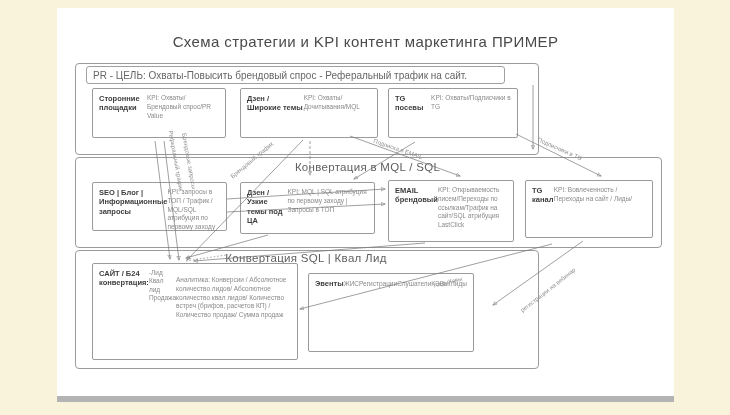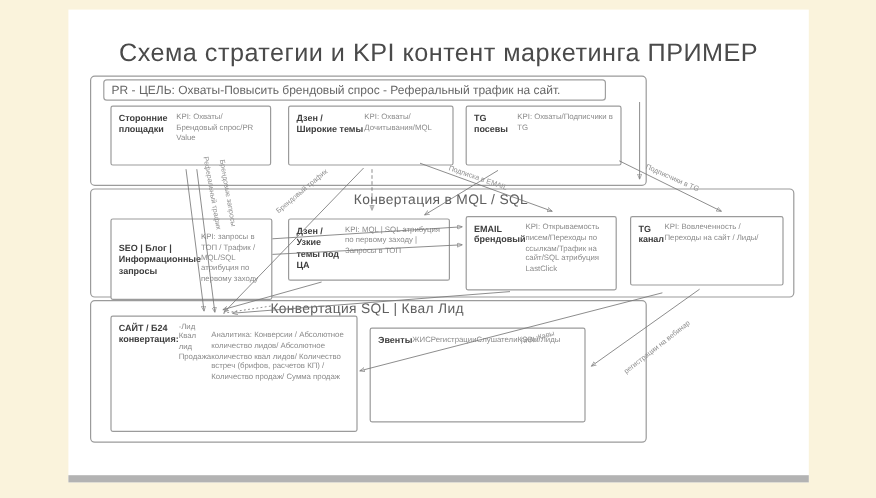--- a/index.html
+++ b/index.html
@@ -7,21 +7,21 @@
     width:730px;height:415px;overflow:hidden;
     background:#faf3dc;
     font-family:"Liberation Sans", sans-serif;
     position:relative;
   }
   .stage{position:absolute;left:0;top:0;width:730px;height:415px;}
   .panel{position:absolute;left:57px;top:8px;width:617px;height:394px;background:#ffffff;}
   .bottom-bar{position:absolute;left:57px;top:396px;width:617px;height:6px;background:#b3b3b3;}
   .title{
     position:absolute;left:57px;top:33px;width:617px;text-align:center;
-    font-size:21px;color:#4a4a4a;font-weight:500;letter-spacing:.4px;
+    font-size:15px;color:#4a4a4a;font-weight:500;letter-spacing:.4px;
   }
   .container{
     position:absolute;border:1px solid #9b9b9b;border-radius:4px;background:transparent;
   }
   .pr-header-box{
     position:absolute;left:86px;top:66px;width:419px;height:18px;
     border:1px solid #a0a0a0;border-radius:3px;background:#fff;
     display:flex;align-items:center;padding-left:6px;box-sizing:border-box;
     font-size:10px;color:#666;white-space:nowrap;
   }
@@ -66,21 +66,21 @@
     <div class="node-kpi">KPI: Охваты/Подписчики в TG</div>
   </div>
   <div class="node" style="left:240px;top:88px;width:138px;height:50px;">
     <div class="node-title">Дзен / Широкие темы</div>
     <div class="node-kpi">KPI: Охваты/Дочитывания/MQL</div>
   </div>
 
   <div class="container" style="left:75px;top:157px;width:585px;height:89px;"></div>
   <div class="section-header" style="left:75px;top:161px;width:585px;">Конвертация в MQL / SQL</div>
 
-  <div class="node" style="left:92px;top:182px;width:135px;height:68px;align-items:center;">
+  <div class="node" style="left:92px;top:182px;width:135px;height:49px;">
     <div class="node-title">SEO | Блог | Информационные запросы</div>
     <div class="node-kpi">KPI: запросы в ТОП / Трафик / MQL/SQL атрибуция по первому заходу</div>
   </div>
   <div class="node" style="left:240px;top:182px;width:135px;height:52px;">
     <div class="node-title">Дзен / Узкие темы под ЦА</div>
     <div class="node-kpi">KPI: MQL | SQL атрибуция по первому заходу | Запросы в ТОП</div>
   </div>
   <div class="node node-static" style="left:388px;top:180px;width:126px;height:62px;">
     <div class="node-title">EMAIL брендовый</div>
     <div class="node-kpi">KPI: Открываемость писем/Переходы по ссылкам/Трафик на сайт/SQL атрибуция LastClick</div>
@@ -91,21 +91,21 @@
   </div>
 
   <div class="container" style="left:75px;top:250px;width:462px;height:117px;"></div>
   <div class="section-header" style="left:75px;top:252px;width:462px;">Конвертация  SQL | Квал Лид</div>
 
   <div class="node node-static" style="left:92px;top:263px;width:206px;height:97px;">
     <div class="node-title">САЙТ / Б24 конвертация:</div>
     <div class="node-line">-Лид Квал лид Продажа</div>
     <div class="node-para">Аналитика: Конверсии / Абсолютное количество лидов/ Абсолютное количество квал лидов/ Количество встреч (брифов, расчетов КП) / Количество продаж/ Сумма продаж</div>
   </div>
-  <div class="node node-static" style="left:308px;top:273px;width:180px;height:79px;">
+  <div class="node node-static" style="left:308px;top:273px;width:166px;height:79px;">
     <div class="node-title" style="margin-bottom:6px;">Эвенты</div>
     <div class="events-item">ЖИС</div>
     <div class="events-item">Регистрации</div>
     <div class="events-item">Слушатели</div>
     <div class="events-item">КЭВы/Лиды</div>
   </div>
 
   <svg class="connectors">
     <defs>
       <marker id="arr" markerWidth="7" markerHeight="7" refX="5.5" refY="3" orient="auto">

